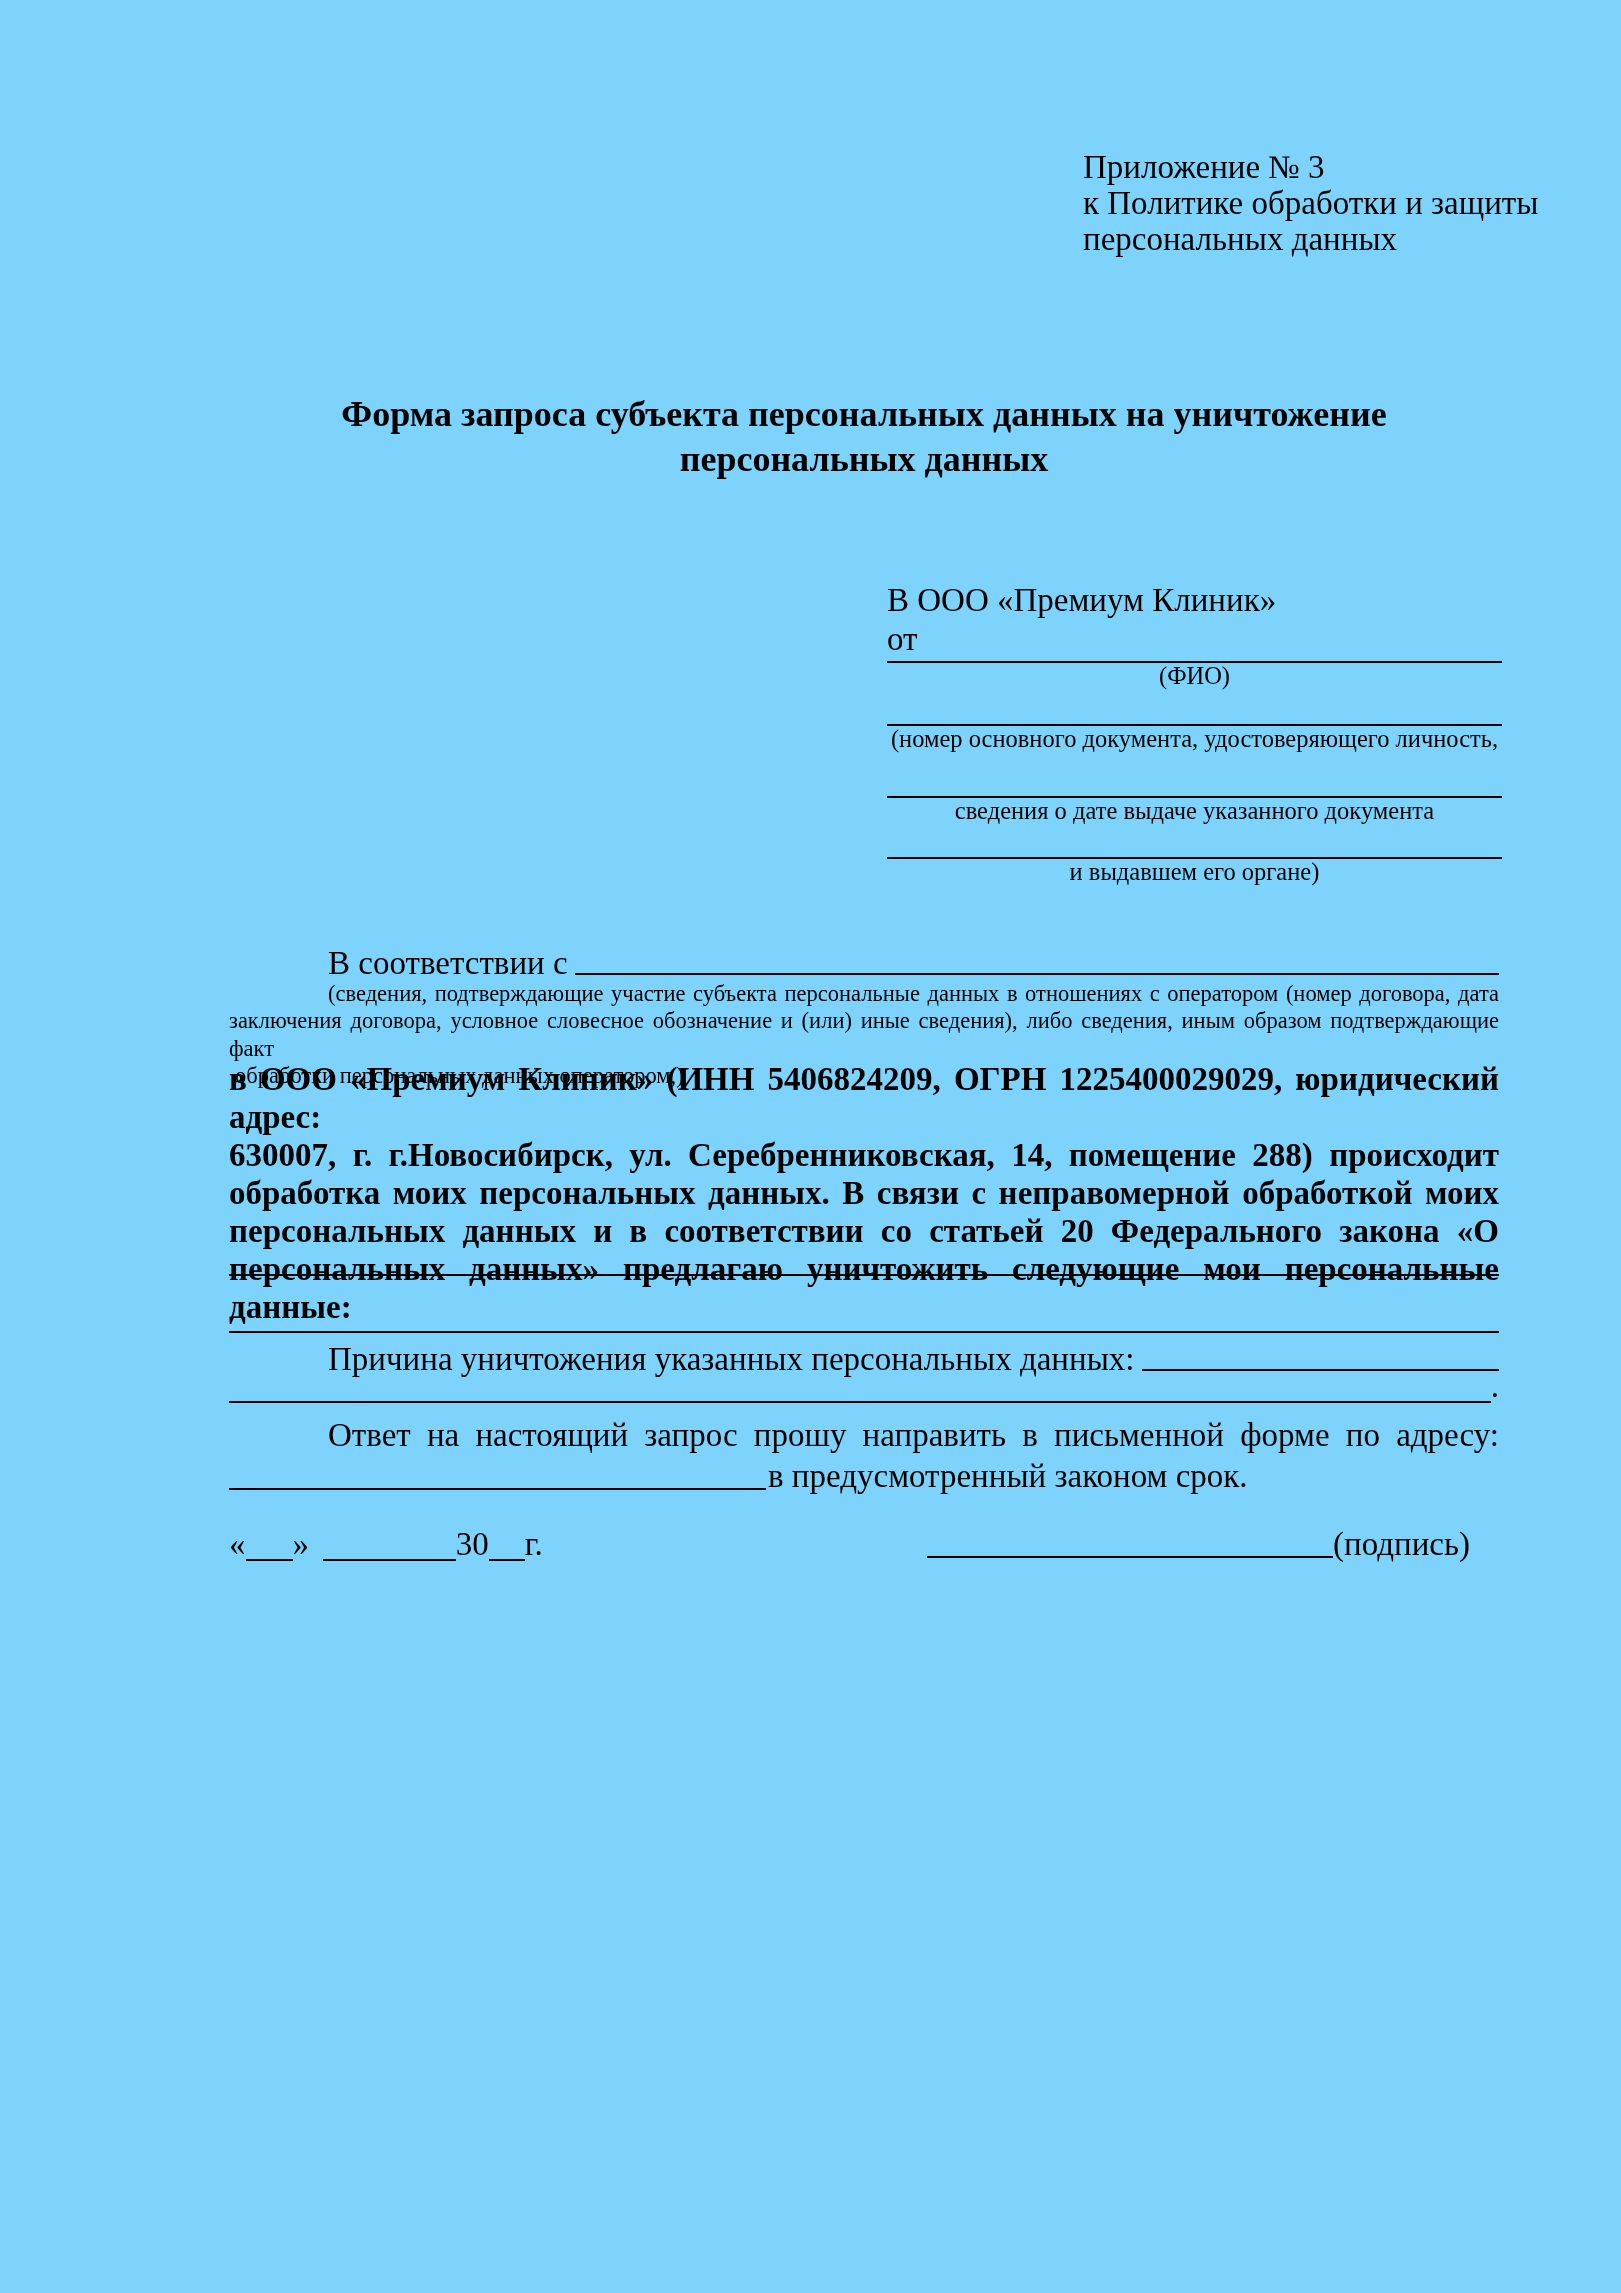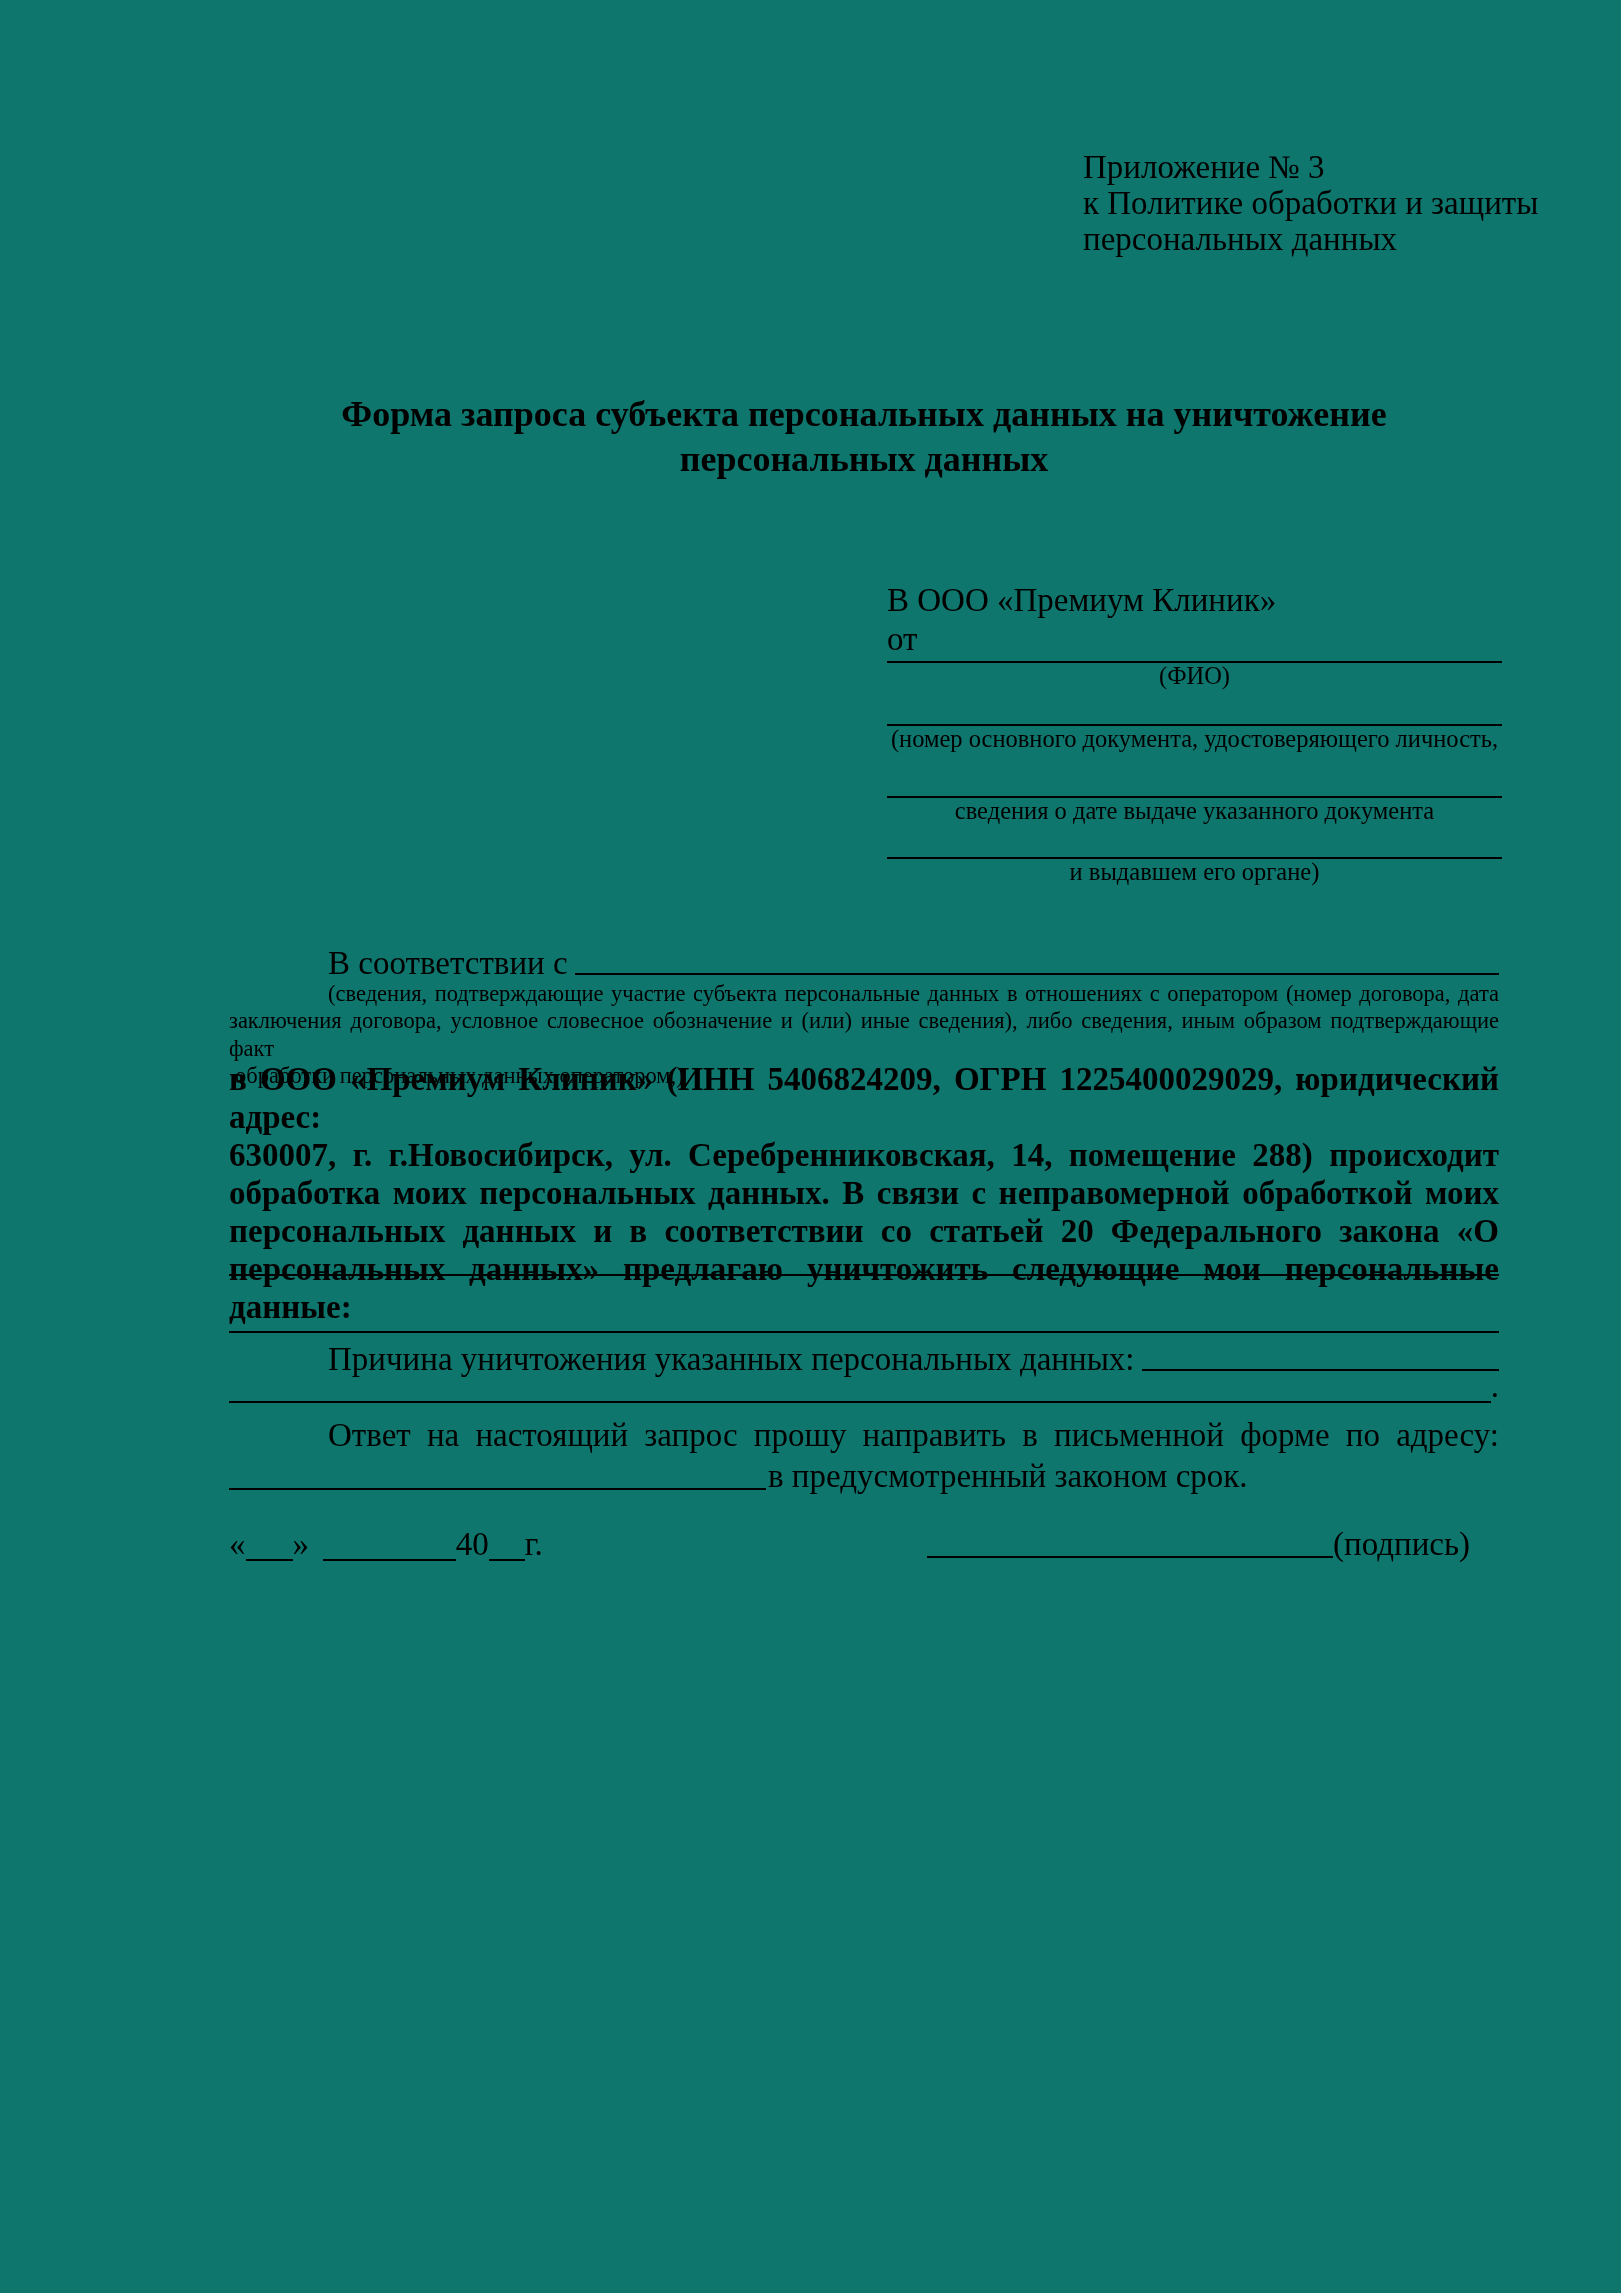--- a/index.html
+++ b/index.html
@@ -1,19 +1,19 @@
 <!DOCTYPE html>
 <html><head>
 <meta charset="utf-8">
 <style>
   html,body{margin:0;padding:0;background:#888;}
   .page{
     position:relative;
     width:1621px;height:2294px;
-    background:#0f766e;color:#000;
+    background:#7dd3fc;color:#000;
     font-family:"Liberation Serif","DejaVu Serif",serif;
     font-size:33px;
     overflow:hidden;
   }
   .abs{position:absolute;}
   
   .hdr{left:1083px;top:149px;line-height:36px;}
   
   .title{left:229px;top:392px;width:1270px;text-align:center;font-weight:bold;font-size:36px;line-height:45px;}
   
@@ -120,21 +120,21 @@
     <span class="fl"></span>
     <span>.</span>
   </div>
 
   <div class="abs answer2">
     <span class="blankleft"></span>
     <span class="tail">в предусмотренный законом срок.</span>
   </div>
   <div class="abs answer1 jline">Ответ на настоящий запрос прошу направить в письменной форме по адресу:</div>
 
-  <div class="abs daterow"><span>«</span><span class="ib d1"></span><span>»</span><span class="ib d2"></span><span>40</span><span class="ib d3"></span><span>г.</span></div>
+  <div class="abs daterow"><span>«</span><span class="ib d1"></span><span>»</span><span class="ib d2"></span><span>30</span><span class="ib d3"></span><span>г.</span></div>
 
   <div class="abs sigrow">
     <span class="sline"></span>
     <span class="scap">(подпись)</span>
   </div>
 
 </div>
 
 
 </body></html>

